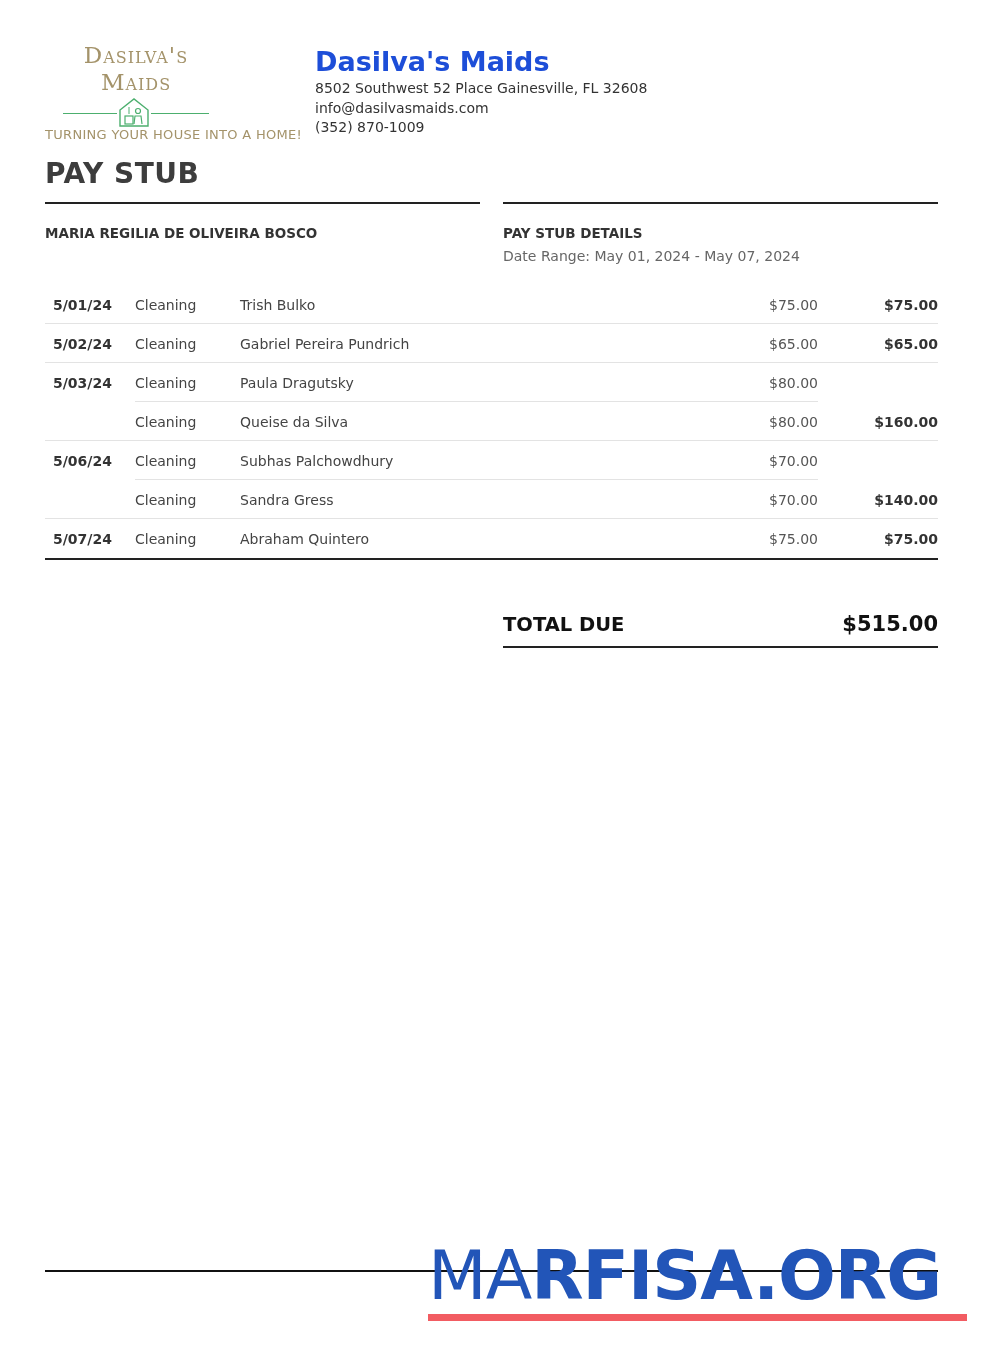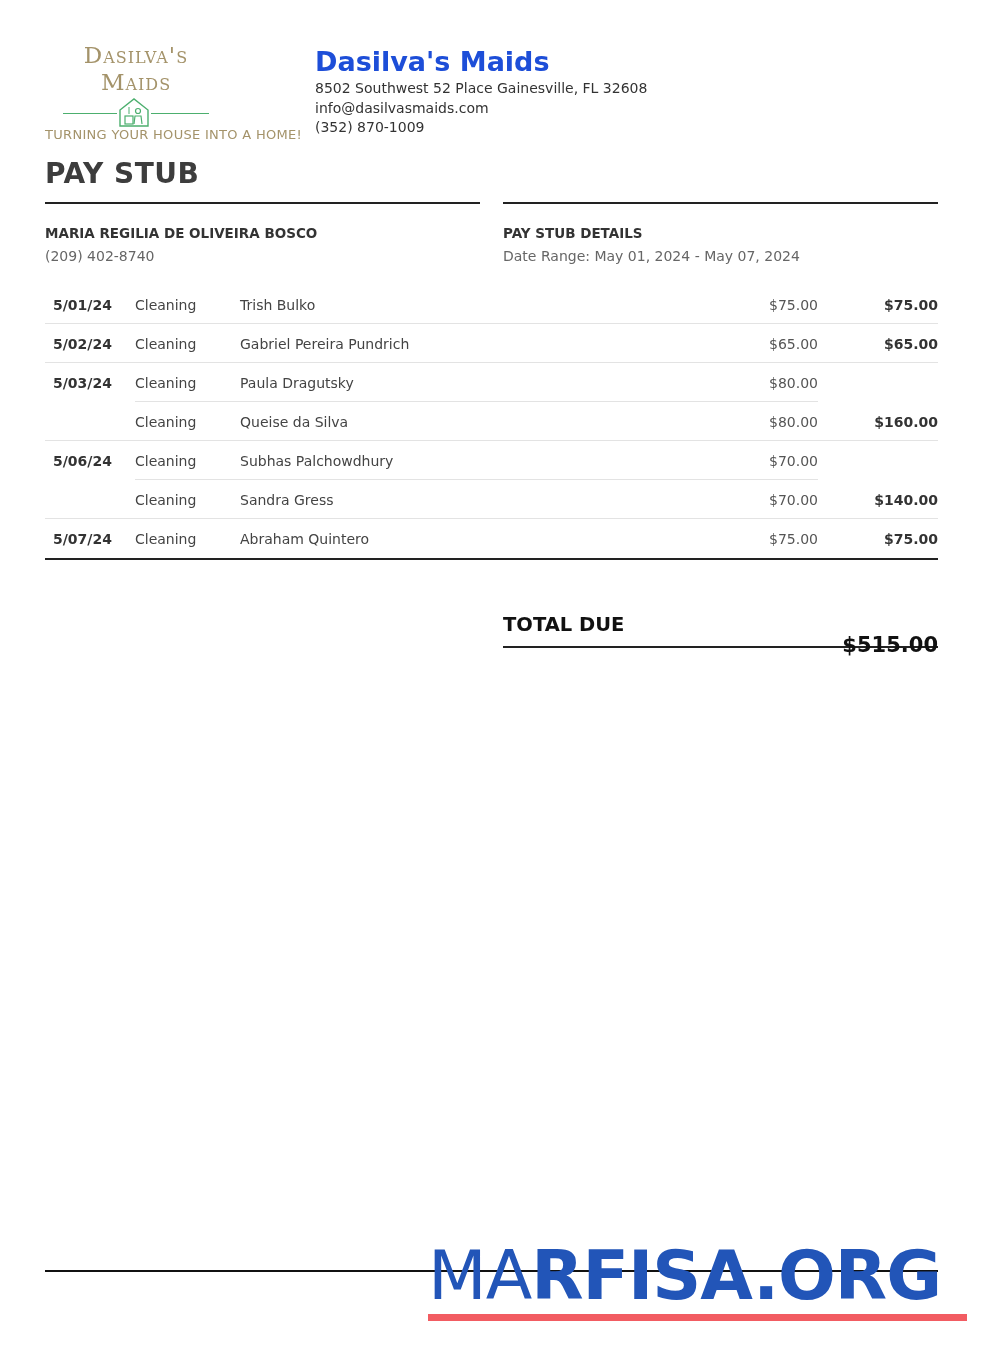--- a/index.html
+++ b/index.html
@@ -37,21 +37,21 @@
   .row span { position: absolute; top: 12px; font-size: 14px; color: #444; }
   .row .date { left: 8px; font-weight: bold; color: #333; }
   .row .type { left: 90px; }
   .row .desc { left: 195px; }
   .row .amt { right: 120px; text-align: right; color: #555; }
   .row .daily { right: 0; text-align: right; font-weight: bold; color: #333; }
   .tbl-end { height: 2px; background: #222; }
 
   .total { position: absolute; left: 503px; top: 610px; width: 435px; height: 38px; border-bottom: 2px solid #222; }
   .total .lbl { position: absolute; left: 0; top: 3px; font-size: 19.5px; font-weight: bold; color: #111; }
-  .total .val { position: absolute; right: 0; top: 2px; font-size: 21px; font-weight: bold; color: #111; margin-top: 21px; }
+  .total .val { position: absolute; right: 0; top: 2px; font-size: 21px; font-weight: bold; color: #111; }
 
   
   .foot-rule { position: absolute; left: 45px; top: 1270px; width: 893px; height: 2px; background: #111; }
   .wm { position: absolute; left: 428px; top: 1236px; width: 540px; height: 90px; }
   .wm .text { position: absolute; left: 0; top: 0; font-family: "DejaVu Sans", sans-serif; font-size: 68px; line-height: 80px; color: #2255b8; letter-spacing: -1px; white-space: nowrap; }
   .wm .text .thin { font-weight: normal; }
   .wm .text .bold { font-weight: bold; }
   .wm .bar { position: absolute; left: 0; top: 78px; width: 539px; height: 7px; background: #f25c62; }
 </style>
 </head>
@@ -80,21 +80,20 @@
   <div class="line">(352) 870-1009</div>
 </div>
 
 <div class="title">PAY STUB</div>
 
 <div class="rule-thick" style="left:45px; top:202px; width:435px;"></div>
 <div class="rule-thick" style="left:503px; top:202px; width:435px;"></div>
 
 <div class="col-left">
   <div class="sec-head">MARIA REGILIA DE OLIVEIRA BOSCO</div>
-  <div class="sec-sub">(209) 402-8740</div>
 </div>
 
 <div class="col-right">
   <div class="sec-head">PAY STUB DETAILS</div>
   <div class="sec-sub">Date Range: May 01, 2024 - May 07, 2024</div>
 </div>
 
 <div class="tbl">
 
   <div class="row">

